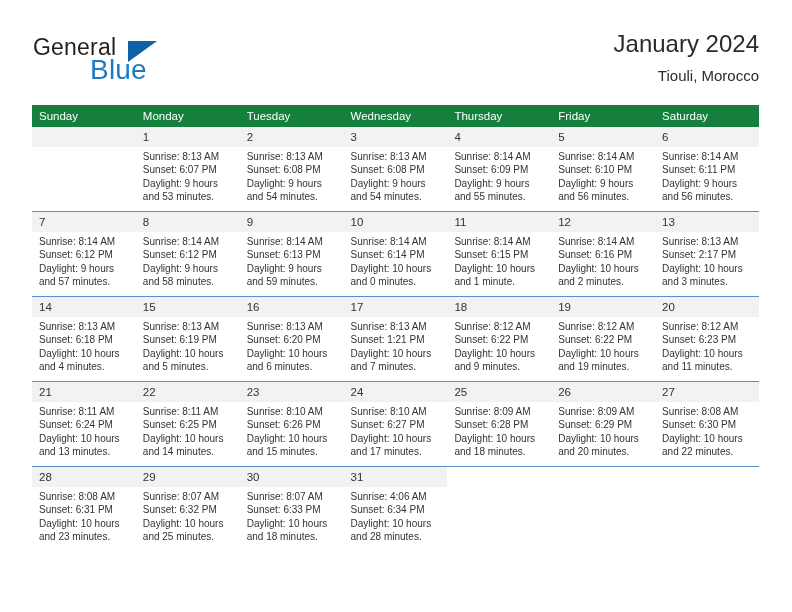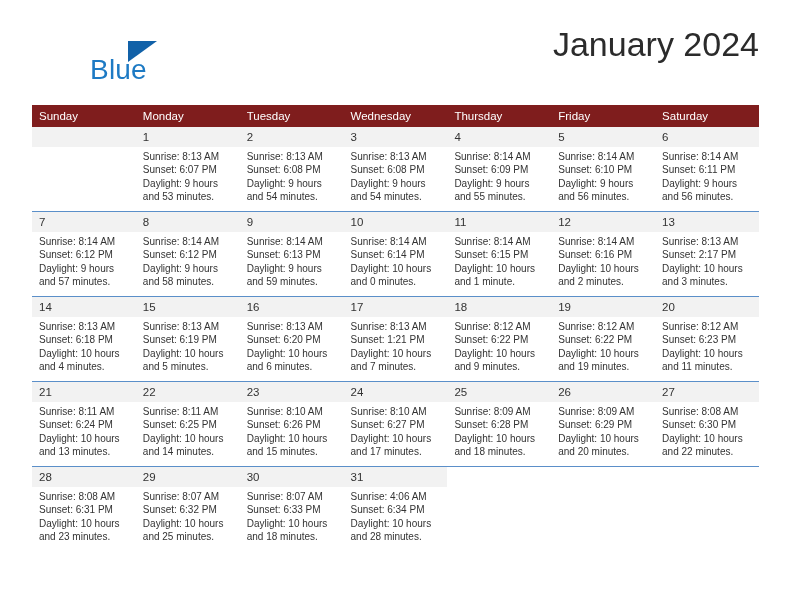--- a/index.html
+++ b/index.html
@@ -64,21 +64,21 @@
     border-bottom: 21px solid transparent;
   }
 
   .title-block {
     position: absolute;
     right: 33px;
     top: 26px;
     text-align: right;
   }
   .cal-title {
-    font-size: 34px;
+    font-size: 24px;
     color: #2b2b2b;
     line-height: 36px;
     white-space: nowrap;
     text-align: right;
   }
   .cal-sub {
     font-size: 15px;
     color: #2b2b2b;
     line-height: 22px;
     margin-top: 3px;
@@ -88,21 +88,21 @@
   
   .cal {
     position: absolute;
     left: 32px;
     top: 105px;
     width: 727px;
     border-collapse: collapse;
     table-layout: fixed;
   }
   .cal th {
-    background: #7f1d1d;
+    background: #15803d;
     color: #ffffff;
     font-size: 11.5px;
     font-weight: normal;
     text-align: left;
     padding: 5px 0 5px 7px;
     height: 11px;
     border: none;
   }
   .cal td {
     vertical-align: top;
@@ -147,26 +147,28 @@
   }
 </style>
 </head>
 <body>
 
 <div class="page">
 
   <div class="top">
 
     <div class="logo">
+      <span class="logo-general">General</span>
       <span class="logo-tri"></span>
       <span class="logo-blue">Blue</span>
     </div>
 
     <div class="title-block">
       <div class="cal-title">January 2024</div>
+      <div class="cal-sub">Tiouli, Morocco</div>
     </div>
 
   </div>
 
   <table class="cal">
     <thead>
       <tr>
         <th>Sunday</th>
         <th>Monday</th>
         <th>Tuesday</th>

